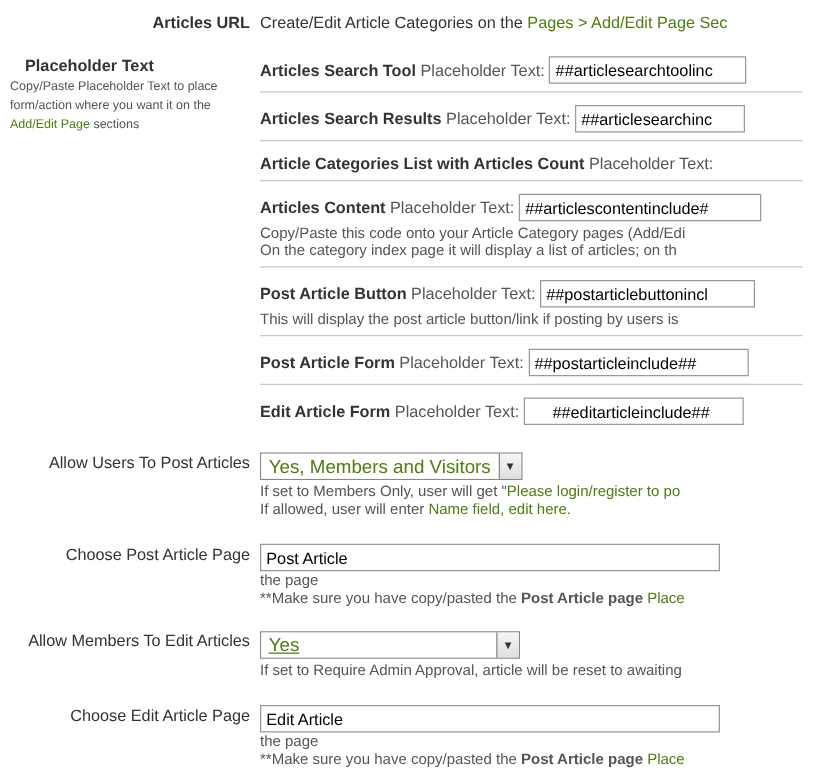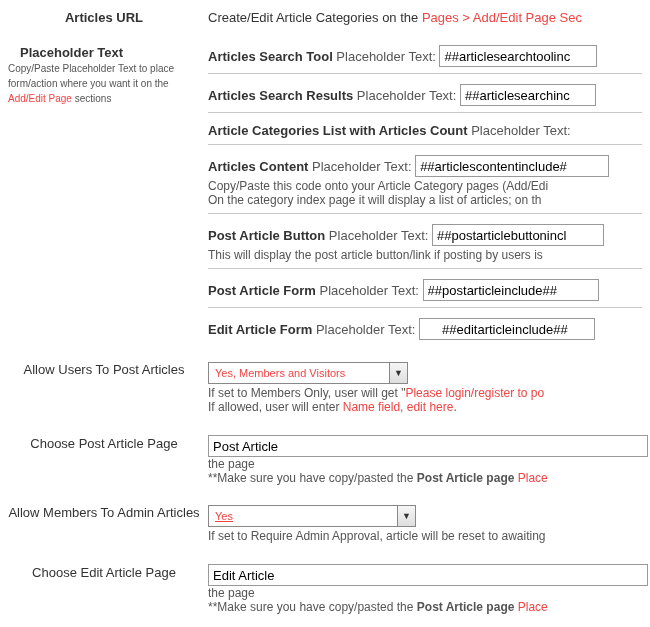--- a/index.html
+++ b/index.html
@@ -16,21 +16,21 @@
     overflow: hidden;
   }
   .row {
     display: flex;
     align-items: flex-start;
     margin-bottom: 4px;
   }
   .left {
     width: 200px;
     flex: 0 0 200px;
-    text-align: center;
+    text-align: right;
     padding-right: 8px;
     padding-top: 2px;
   }
   .right {
     flex: 1 1 auto;
     min-width: 0;
     padding-top: 2px;
   }
   .label-bold {
     font-weight: bold;
@@ -38,62 +38,62 @@
   }
   .field-label {
     font-weight: bold;
     color: #333;
     display: inline;
   }
   .field-sublabel {
     color: #555;
     display: inline;
   }
-  .link { color: #ef4444; }
+  .link { color: #4d7c0f; }
   .helper {
     color: #555;
     font-size: 10px;
   }
   .helper.sm {
     font-size: 12px;
   }
   input[type=text] {
     font-family: Arial, Helvetica, sans-serif;
     font-size: 13px;
     padding: 2px 4px;
     border: 1px solid #999;
     height: 22px;
     background: #fff;
   }
   .txt-inline {
     vertical-align: baseline;
   }
   .txt-wide {
-    width: 440px;
+    width: 368px;
     margin-top: 1px;
   }
   .hr {
     border: 0;
     border-bottom: 1px solid #c8c8c8;
     margin: 6px 0 10px 0;
   }
   .section-top {
     margin-bottom: 2px;
   }
   .select-wrap {
     display: inline-flex;
     border: 1px solid #888;
     background: #f2f2f1;
     height: 22px;
     align-items: stretch;
   }
   .select-val {
     padding: 2px 6px;
-    font-size: 11px;
-    color: #ef4444;
+    font-size: 15px;
+    color: #4d7c0f;
     background: #fff;
     display: flex;
     align-items: center;
     min-width: 180px;
   }
   .select-btn {
     width: 18px;
     border-left: 1px solid #888;
     background: linear-gradient(#f6f6f6,#dedede);
     display: flex;
@@ -208,21 +208,21 @@
       <div class="helper sm">
         <span>**Make sure you have copy/pasted the </span><b>Post Article page</b><span class="link"> Place</span>
       </div>
     </div>
   </div>
 
   <div class="row-sep"></div>
 
   <div class="row">
     <div class="left">
-      <span>Allow Members To Admin Articles</span>
+      <span>Allow Members To Edit Articles</span>
     </div>
     <div class="right">
       <div class="select-wrap">
         <div class="select-val" style="min-width:188px;text-decoration:underline;">Yes</div>
         <div class="select-btn">▼</div>
       </div>
       <div class="helper sm mt2">If set to Require Admin Approval, article will be reset to awaiting</div>
     </div>
   </div>
 

